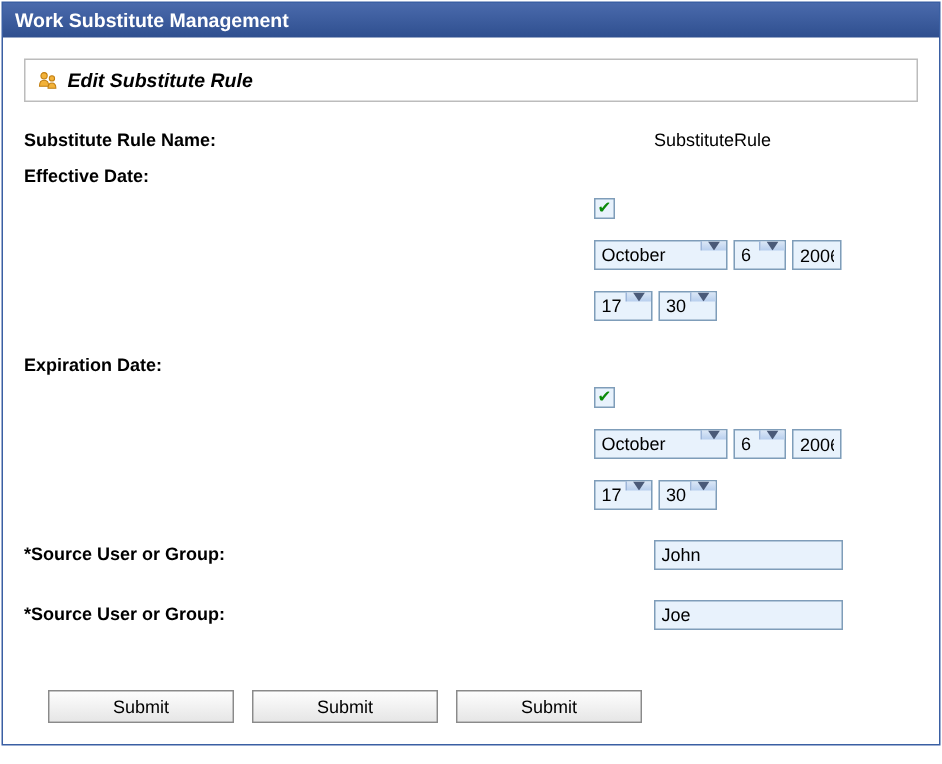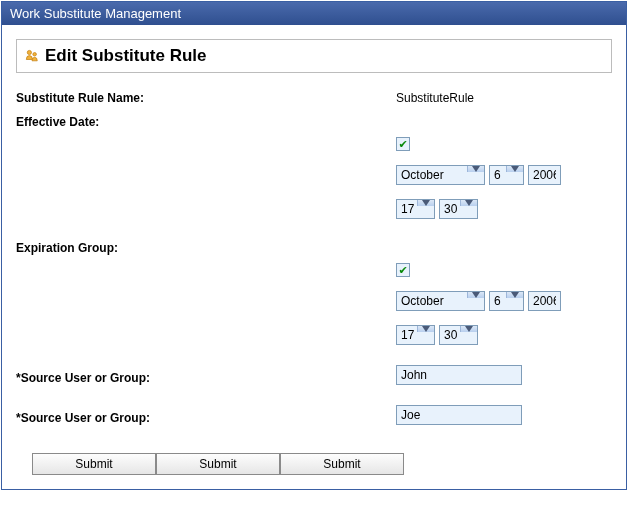--- a/index.html
+++ b/index.html
@@ -13,21 +13,21 @@
   }
   .wrapper {
     border: 1px solid #3a5fa3;
     width: 626px;
     margin: 1px;
     background: #fff;
   }
   .titlebar {
     background: linear-gradient(#4a6aac, #2f4f8f);
     color: #fff;
-    font-weight: normal;
+    font-weight: bold;
     padding: 4px 8px;
     font-size: 13px;
   }
   .content {
     padding: 14px;
   }
   .panel-header {
     border: 1px solid #bcbcbc;
     padding: 6px 8px;
     display: flex;
@@ -35,26 +35,28 @@
     gap: 6px;
     margin-bottom: 16px;
   }
   .panel-header .icon-svg {
     width: 14px;
     height: 14px;
     flex: 0 0 auto;
   }
   .panel-header-text {
     font-weight: bold;
-    font-size: 17px;
+    font-size: 13px;
+    font-style: italic;
   }
   .form-row {
     display: flex;
-    align-items: flex-end;
+    align-items: flex-start;
     margin-bottom: 8px;
+    gap: 40px;
   }
   .label-col {
     width: 380px;
     font-weight: bold;
     padding-top: 2px;
   }
   .value-col {
     flex: 1;
   }
   .plain-value {
@@ -114,22 +116,22 @@
   }
   .ctrl-line {
     display: flex;
     gap: 4px;
     align-items: center;
     margin-bottom: 14px;
   }
   .ctrl-line.last { margin-bottom: 20px; }
   .buttons-row {
     display: flex;
-    gap: 0;
-    margin-top: 28px;
+    gap: 12px;
+    margin-top: 40px;
     padding-left: 16px;
   }
   .btn {
     width: 124px;
     height: 22px;
     border: 1px solid #8a8a8a;
     background: linear-gradient(#fdfdfd,#e6e6e6);
     font-family: inherit;
     font-size: 12px;
     cursor: pointer;
@@ -205,21 +207,21 @@
           <span class="selbtn">
               <svg viewBox="0 0 8 6">
                 <path d="M0 0 L8 0 L4 6 Z" fill="#4a5a78"></path>
               </svg>
             </span>
         </span>
       </div>
     </div>
 
     <div class="form-row">
-      <div class="label-col">Expiration Group:</div>
+      <div class="label-col">Expiration Date:</div>
     </div>
 
     <div class="date-controls-block">
       <div class="ctrl-line">
         <span class="chkbox">
           <span>✔</span>
         </span>
       </div>
       <div class="ctrl-line">
         <span class="sel">

